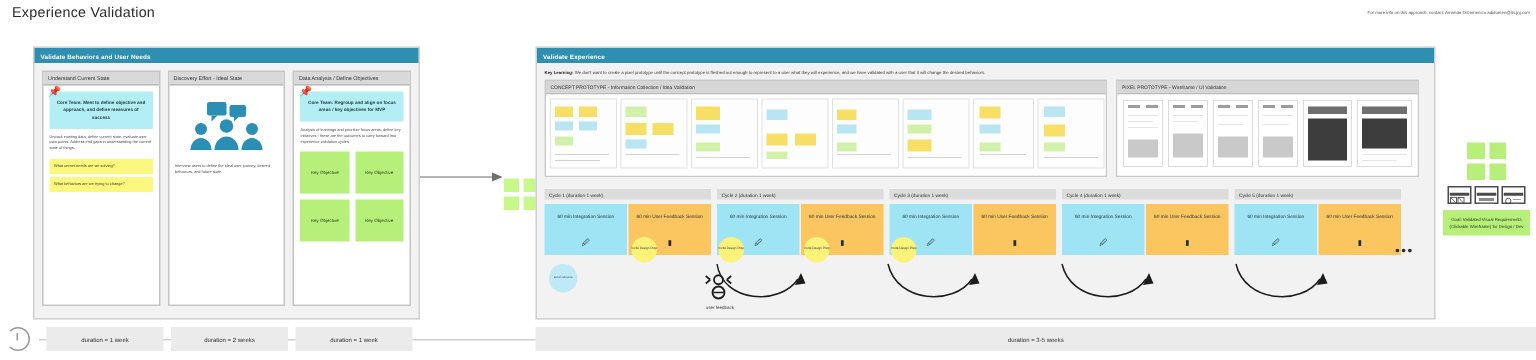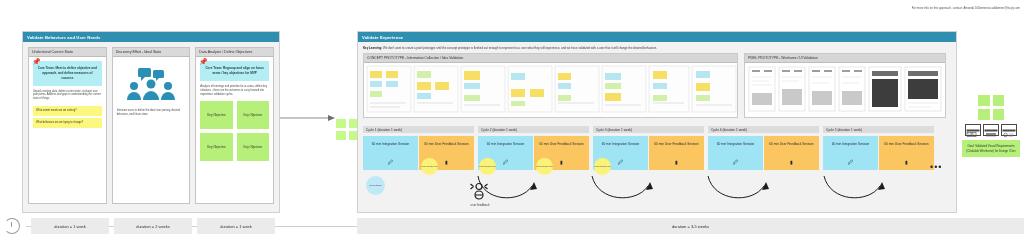--- a/index.html
+++ b/index.html
@@ -152,20 +152,21 @@
     position: absolute; top: 2px; height: 16px; background: #ebebeb;
     display: flex; align-items: center; justify-content: center;
     font-size: 4px; color: #2f2f2f;
   }
 </style>
 </head>
 <body>
 
 <div class="canvas">
 
+  <div class="page-title">Experience Validation</div>
   <div class="contact-note">For more info on this approach, contact: Amanda DiDomenico adidomen@its.jnj.com</div>
 
   <div id="left-group">
     <div class="band-header">Validate Behaviors and User Needs</div>
 
     <div class="lg-cols">
 
       <div class="lg-col">
         <div class="panel-title">Understand Current State</div>
         <div class="col-body">

